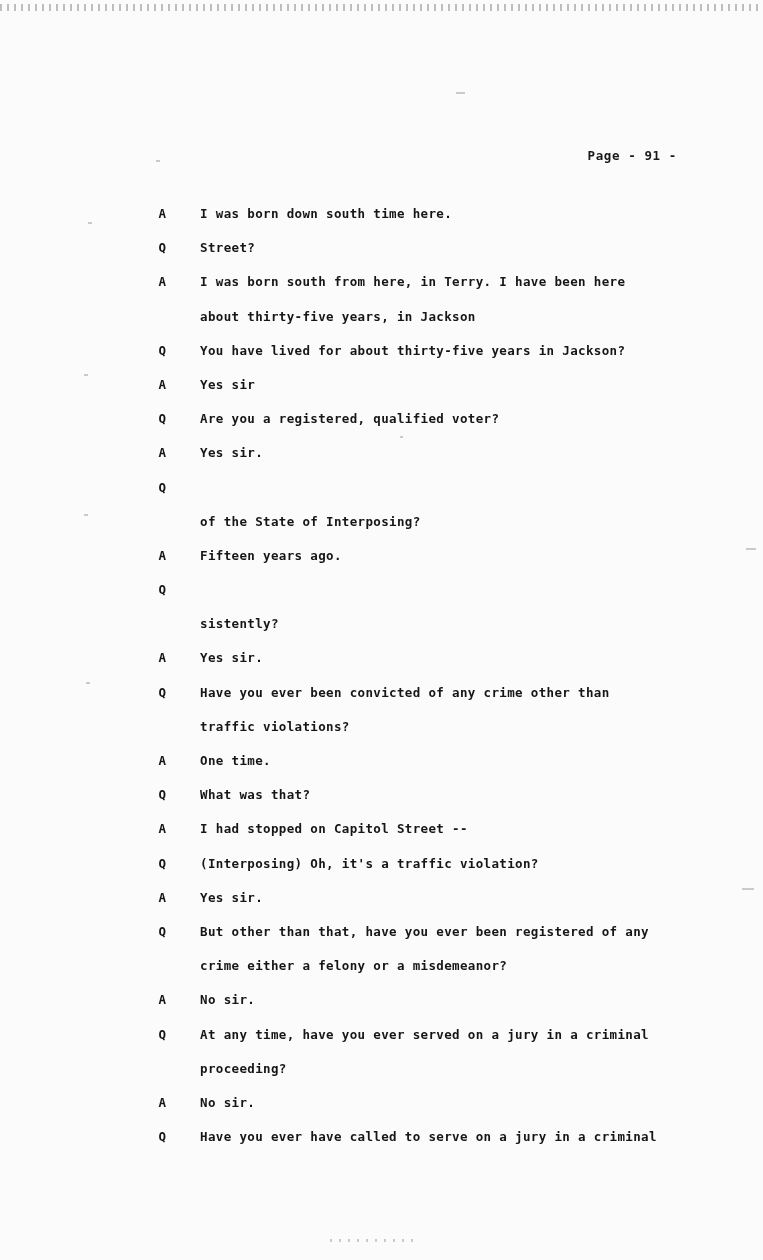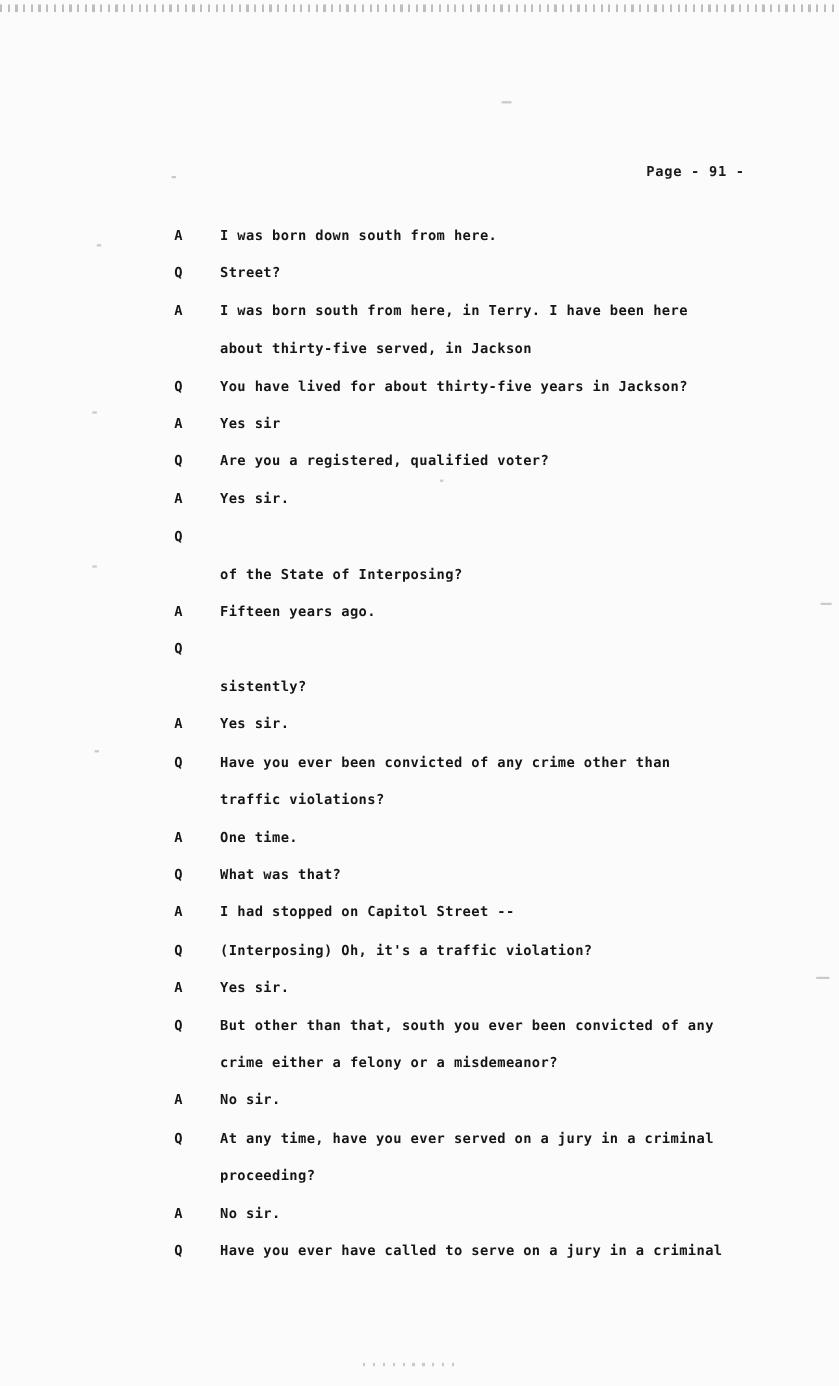--- a/index.html
+++ b/index.html
@@ -121,38 +121,38 @@
   <div class="speck" style="left:742px; top:888px; width:12px; height:2px;"></div>
   <div class="speck" style="left:400px; top:436px; width:3px; height:2px;"></div>
 
   <div class="page-number">Page - 91 -</div>
 
   <div class="transcript">
 
     <div class="qa-row">
       <div class="qa-line">
         <span class="speaker">A</span>
-        <span class="utterance">I was born down south from here.</span>
+        <span class="utterance">I was born down south time here.</span>
       </div>
     </div>
 
     <div class="qa-row">
       <div class="qa-line">
         <span class="speaker">Q</span>
         <span class="utterance">Street?</span>
       </div>
     </div>
 
     <div class="qa-row">
       <div class="qa-line">
         <span class="speaker">A</span>
         <span class="utterance">I was born south from here, in Terry.  I have been here</span>
       </div>
       <div class="qa-line">
-        <span class="cont">about thirty-five served, in Jackson</span>
+        <span class="cont">about thirty-five years, in Jackson</span>
       </div>
     </div>
 
     <div class="qa-row">
       <div class="qa-line">
         <span class="speaker">Q</span>
         <span class="utterance">You have lived for about thirty-five years in Jackson?</span>
       </div>
     </div>
 
@@ -250,21 +250,21 @@
     <div class="qa-row">
       <div class="qa-line">
         <span class="speaker">A</span>
         <span class="utterance">Yes sir.</span>
       </div>
     </div>
 
     <div class="qa-row">
       <div class="qa-line">
         <span class="speaker">Q</span>
-        <span class="utterance">But other than that, south you ever been convicted of any</span>
+        <span class="utterance">But other than that, have you ever been registered of any</span>
       </div>
       <div class="qa-line">
         <span class="cont">crime either a felony or a misdemeanor?</span>
       </div>
     </div>
 
     <div class="qa-row">
       <div class="qa-line">
         <span class="speaker">A</span>
         <span class="utterance">No sir.</span>

